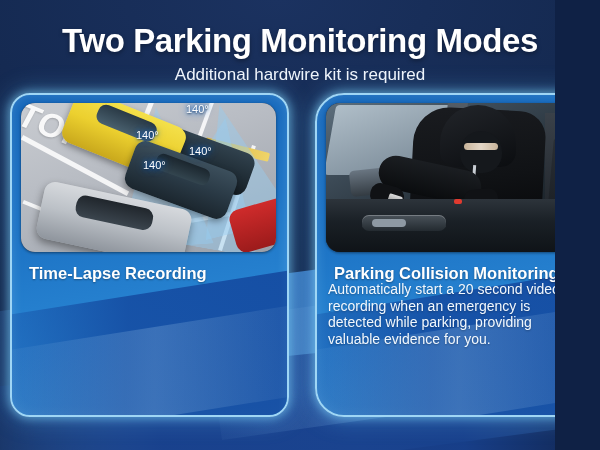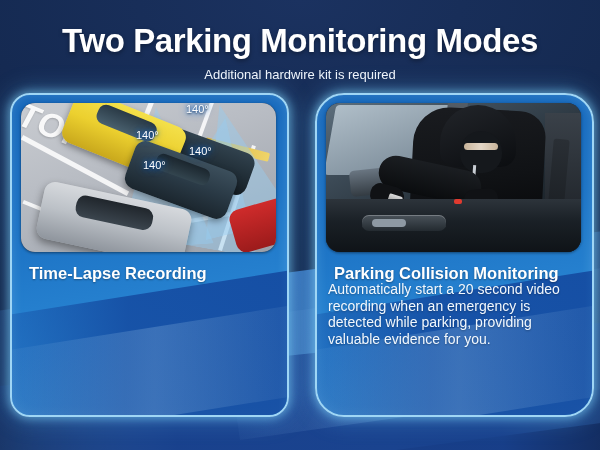--- a/index.html
+++ b/index.html
@@ -2,21 +2,21 @@
 <html><head>
 <meta charset="utf-8">
 <style>
   html,body{margin:0;padding:0;}
   body{
     width:600px;height:450px;overflow:hidden;
     font-family:"Liberation Sans", sans-serif;
     background:#0f2145;
   }
   .stage{
-    position:relative;width:600px;height:450px;overflow:hidden;
+    position:relative;width:555px;height:450px;overflow:hidden;
     background:
       radial-gradient(120% 80% at 50% 0%, #1b3260 0%, #152a52 45%, #102043 100%),
       #102043;
   }
   
   .streak{position:absolute;pointer-events:none;}
   .streak-a{
     left:-10%;bottom:-60px;width:130%;height:190px;
     background:linear-gradient(100deg, rgba(40,95,175,0.0) 0%, rgba(58,120,200,0.75) 35%, rgba(70,140,215,0.85) 60%, rgba(40,95,175,0.0) 100%);
     transform:rotate(-7.5deg);transform-origin:left bottom;
@@ -36,21 +36,21 @@
   
   .header{position:absolute;left:0;top:0;width:600px;text-align:center;z-index:5;}
   .title{
     margin:0;padding-top:22px;
     font-size:33px;line-height:38px;font-weight:bold;letter-spacing:-0.4px;
     color:#ffffff;
     text-shadow:0 2px 4px rgba(0,0,0,0.35);
   }
   .subtitle{
     margin:0;padding-top:4px;
-    font-size:13px;line-height:22px;font-weight:normal;
+    font-size:17px;line-height:22px;font-weight:normal;
     color:#eef4fb;
   }
 
   
   .cards{position:absolute;left:0;top:93px;width:600px;height:322px;z-index:4;}
   .card{
     position:absolute;top:0;width:275px;height:320px;
     border-radius:20px;
     border:2px solid #9fd6f5;
     box-shadow:0 0 9px 2px rgba(125,205,245,0.55),

